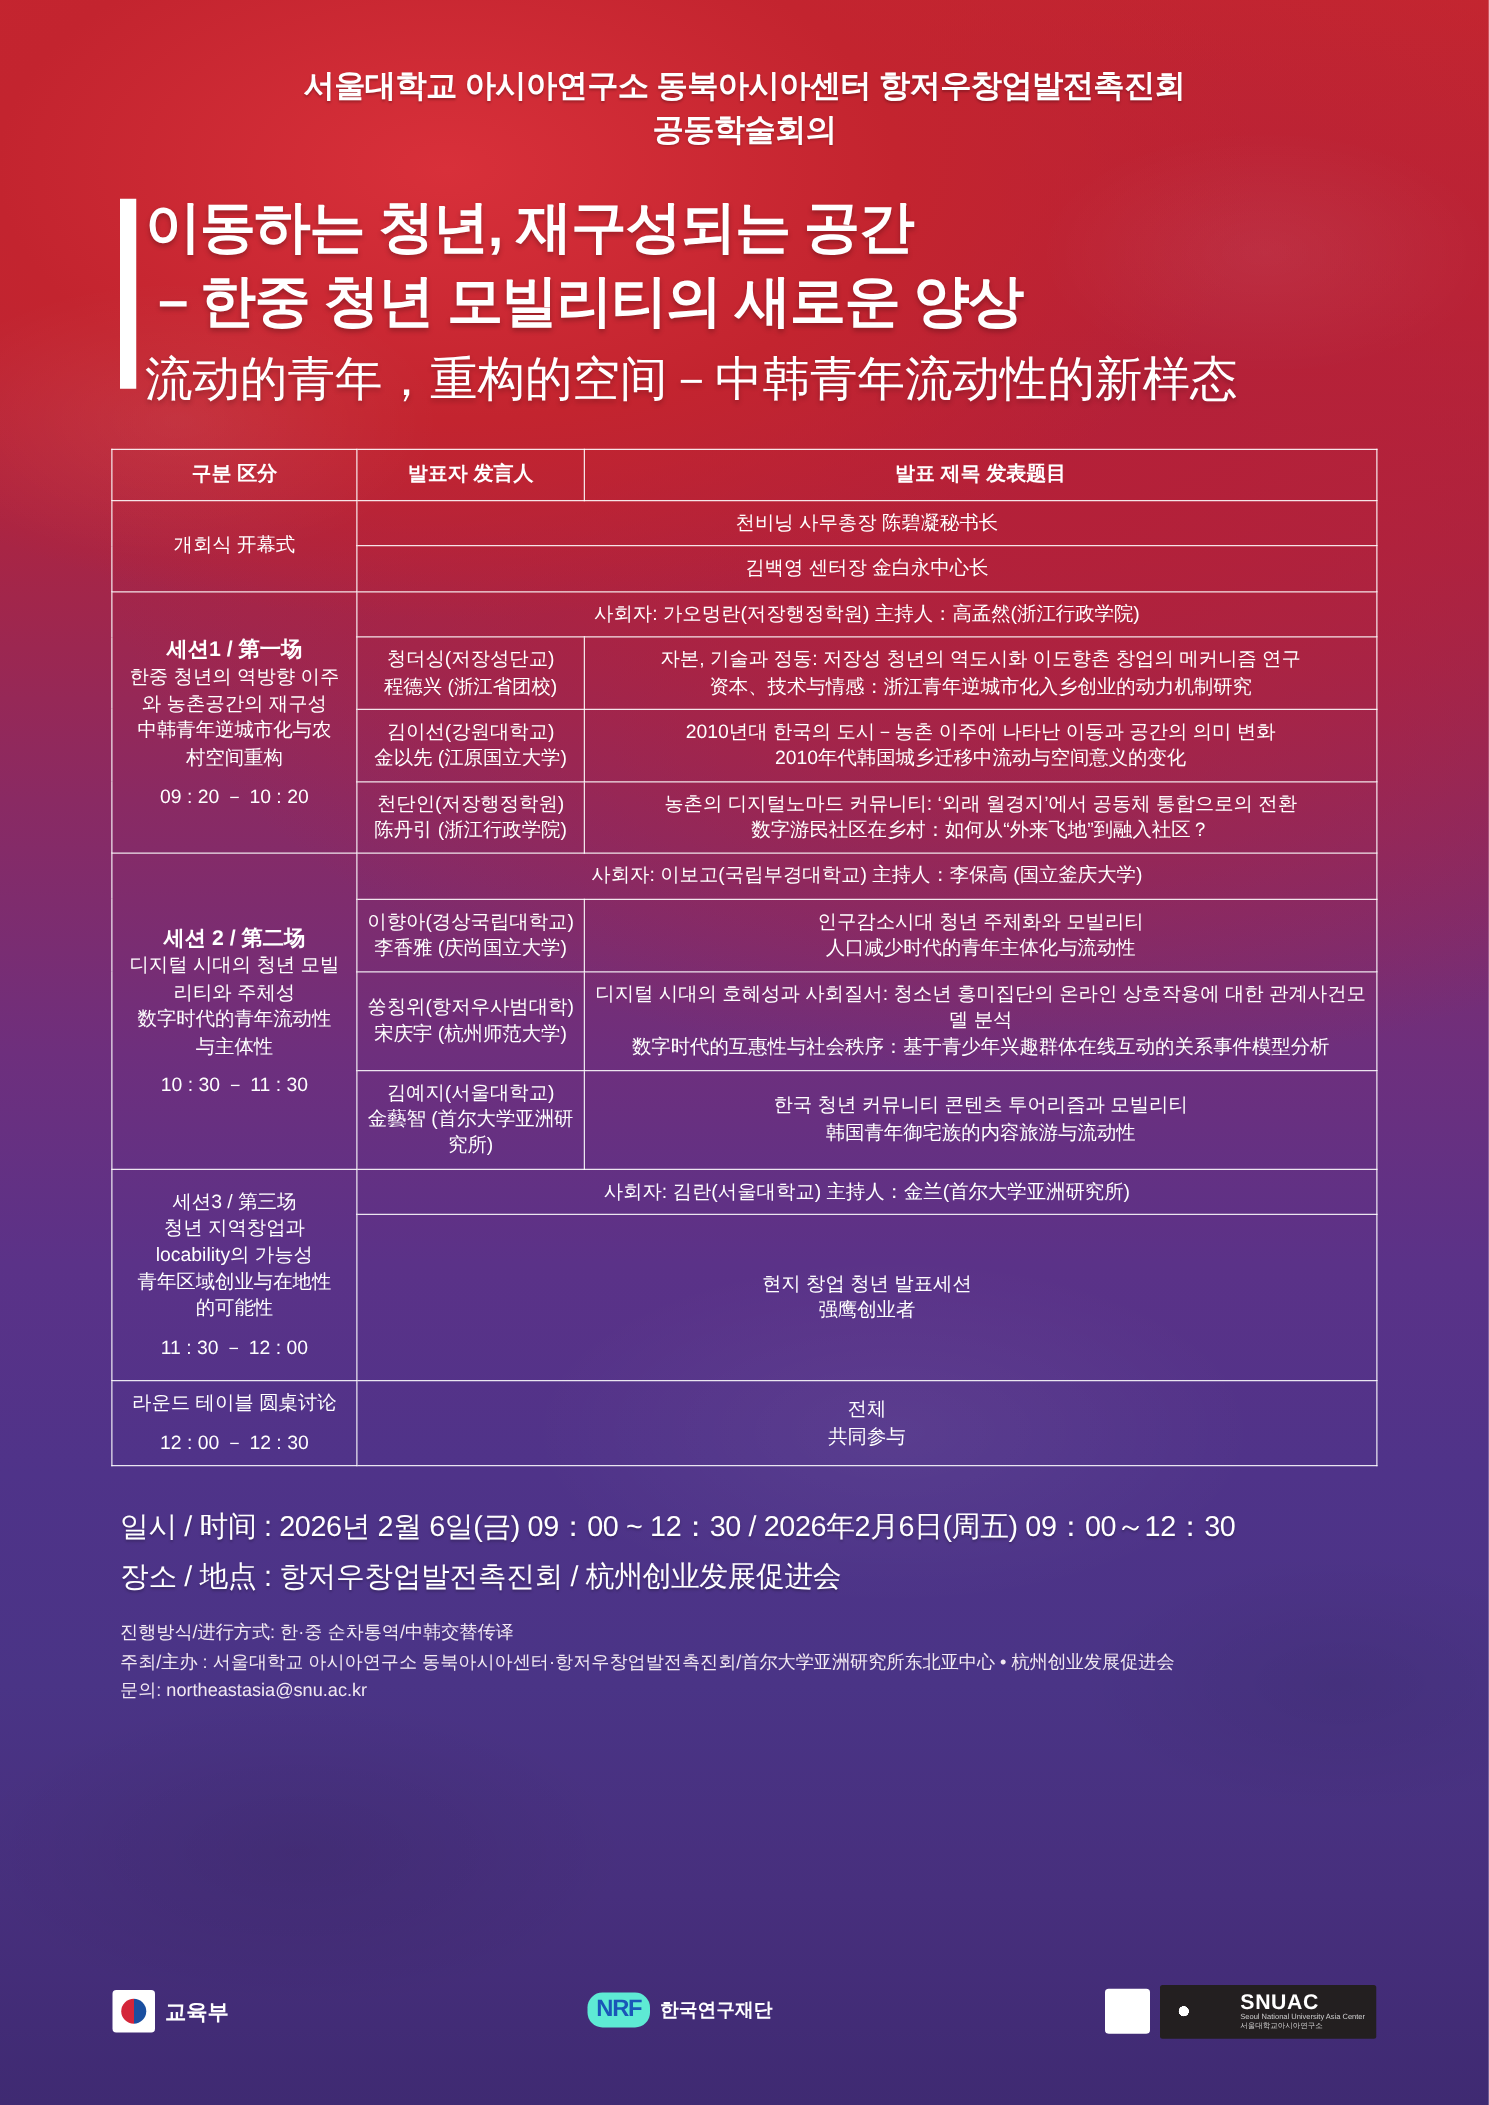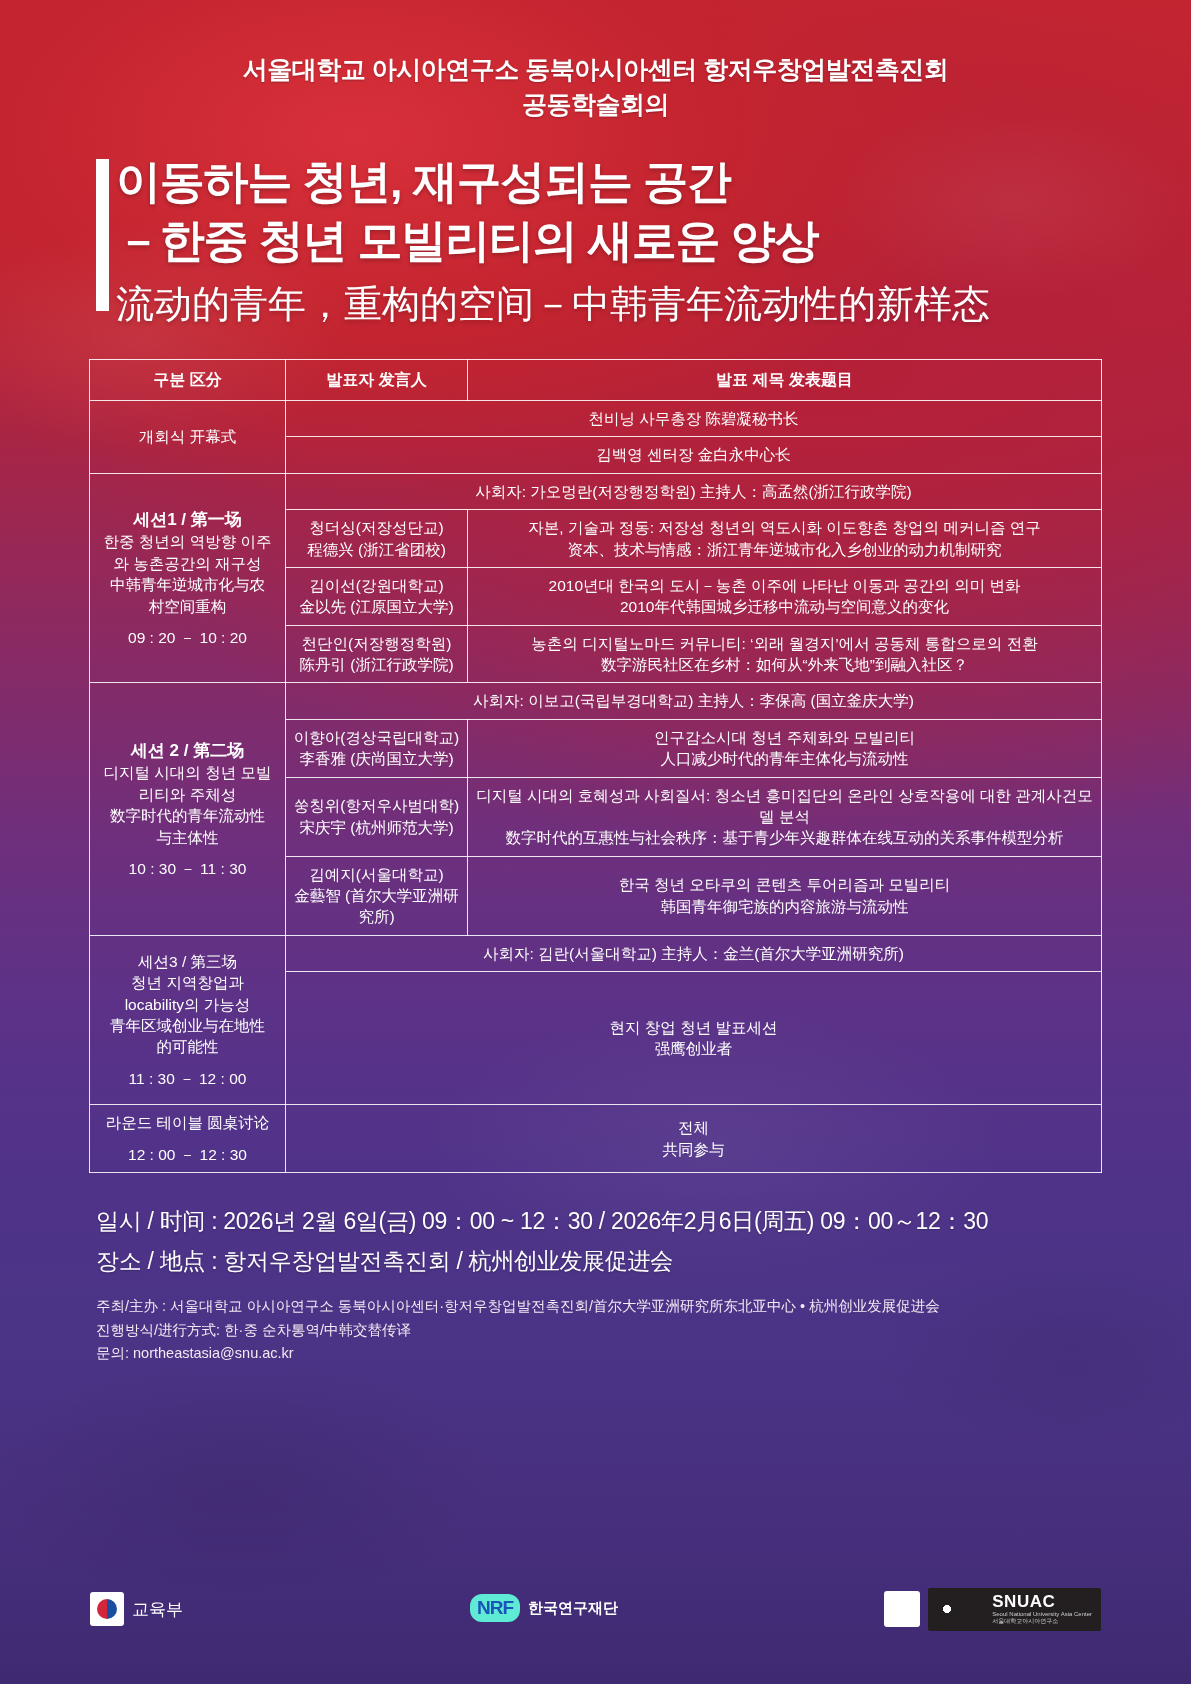--- a/index.html
+++ b/index.html
@@ -86,21 +86,21 @@
   .logos{position:absolute;left:0;right:0;bottom:44px;height:48px;}
   .logo{position:absolute;display:flex;align-items:center;gap:8px;}
   .logo-moe{left:90px;top:0;}
   .logo-nrf{left:470px;top:2px;}
   .logo-snuac{right:90px;top:-4px;}
   .box-moe{width:34px;height:34px;background:#ffffff;border-radius:3px;position:relative;}
   .box-moe:after{
     content:"";position:absolute;left:7px;top:7px;width:20px;height:20px;border-radius:50%;
     background:conic-gradient(#1a4fa0 0 50%, #d4263a 0 100%);
   }
-  .moe-txt{color:#fff;font-size:17px;font-weight:normal;}
+  .moe-txt{color:#fff;font-size:17px;font-weight:bold;}
   .nrf-badge{background:#5eead4;color:#1a56b8;font-weight:bold;font-size:19px;padding:3px 7px;border-radius:12px;letter-spacing:-1px;}
   .nrf-txt{color:#ffffff;font-size:15px;font-weight:bold;}
   .snu-emblem{width:36px;height:36px;background:#ffffff;border-radius:3px;}
   .snu-dark{background:#231f20;padding:5px 9px;display:flex;align-items:center;gap:7px;border-radius:2px;}
   .snu-dot{width:20px;height:20px;border-radius:50%;background:radial-gradient(circle at 50% 50%,#ffffff 0 28%,#231f20 30%);}
   .snu-name{color:#ffffff;font-size:17px;font-weight:bold;line-height:1.05;letter-spacing:.5px;margin-left:28px;}
   .snu-sub{color:#cfcfcf;font-size:6px;line-height:1.25;display:block;font-weight:normal;letter-spacing:0;}
 </style>
 </head>
 <body>
@@ -215,21 +215,21 @@
           <div>디지털 시대의 호혜성과 사회질서: 청소년 흥미집단의 온라인 상호작용에 대한 관계사건모델 분석</div>
           <div>数字时代的互惠性与社会秩序：基于青少年兴趣群体在线互动的关系事件模型分析</div>
         </td>
       </tr>
       <tr>
         <td class="spk">
           <div>김예지(서울대학교)</div>
           <div>金藝智 (首尔大学亚洲研究所)</div>
         </td>
         <td class="ttl">
-          <div>한국 청년 오타쿠의 콘텐츠 투어리즘과 모빌리티</div>
+          <div>한국 청년 커뮤니티 콘텐츠 투어리즘과 모빌리티</div>
           <div>韩国青年御宅族的内容旅游与流动性</div>
         </td>
       </tr>
 
       <tr>
         <td class="sess" rowspan="2">
           <div>세션3 / 第三场</div>
           <div style="white-space:pre-line">청년 지역창업과
 locability의 가능성</div>
           <div style="white-space:pre-line">青年区域创业与在地性
@@ -257,22 +257,22 @@
           <div>共同参与</div>
         </td>
       </tr>
     </tbody>
   </table>
 
   <div class="foot">
     <div class="f1">일시 / 时间 : 2026년 2월 6일(금) 09：00 ~ 12：30 / 2026年2月6日(周五) 09：00～12：30</div>
     <div class="f2">장소 / 地点 : 항저우창업발전촉진회 / 杭州创业发展促进会</div>
     <div class="fsmall">
+      <div>진행방식/进行方式: 한·중 순차통역/中韩交替传译</div>
       <div>주최/主办 : 서울대학교 아시아연구소 동북아시아센터·항저우창업발전촉진회/首尔大学亚洲研究所东北亚中心 • 杭州创业发展促进会</div>
-      <div>진행방식/进行方式: 한·중 순차통역/中韩交替传译</div>
       <div>문의: northeastasia@snu.ac.kr</div>
     </div>
   </div>
 
   <div class="logos">
     <div class="logo logo-moe">
       <span class="box-moe"></span>
       <span class="moe-txt">교육부</span>
     </div>
     <div class="logo logo-nrf">

